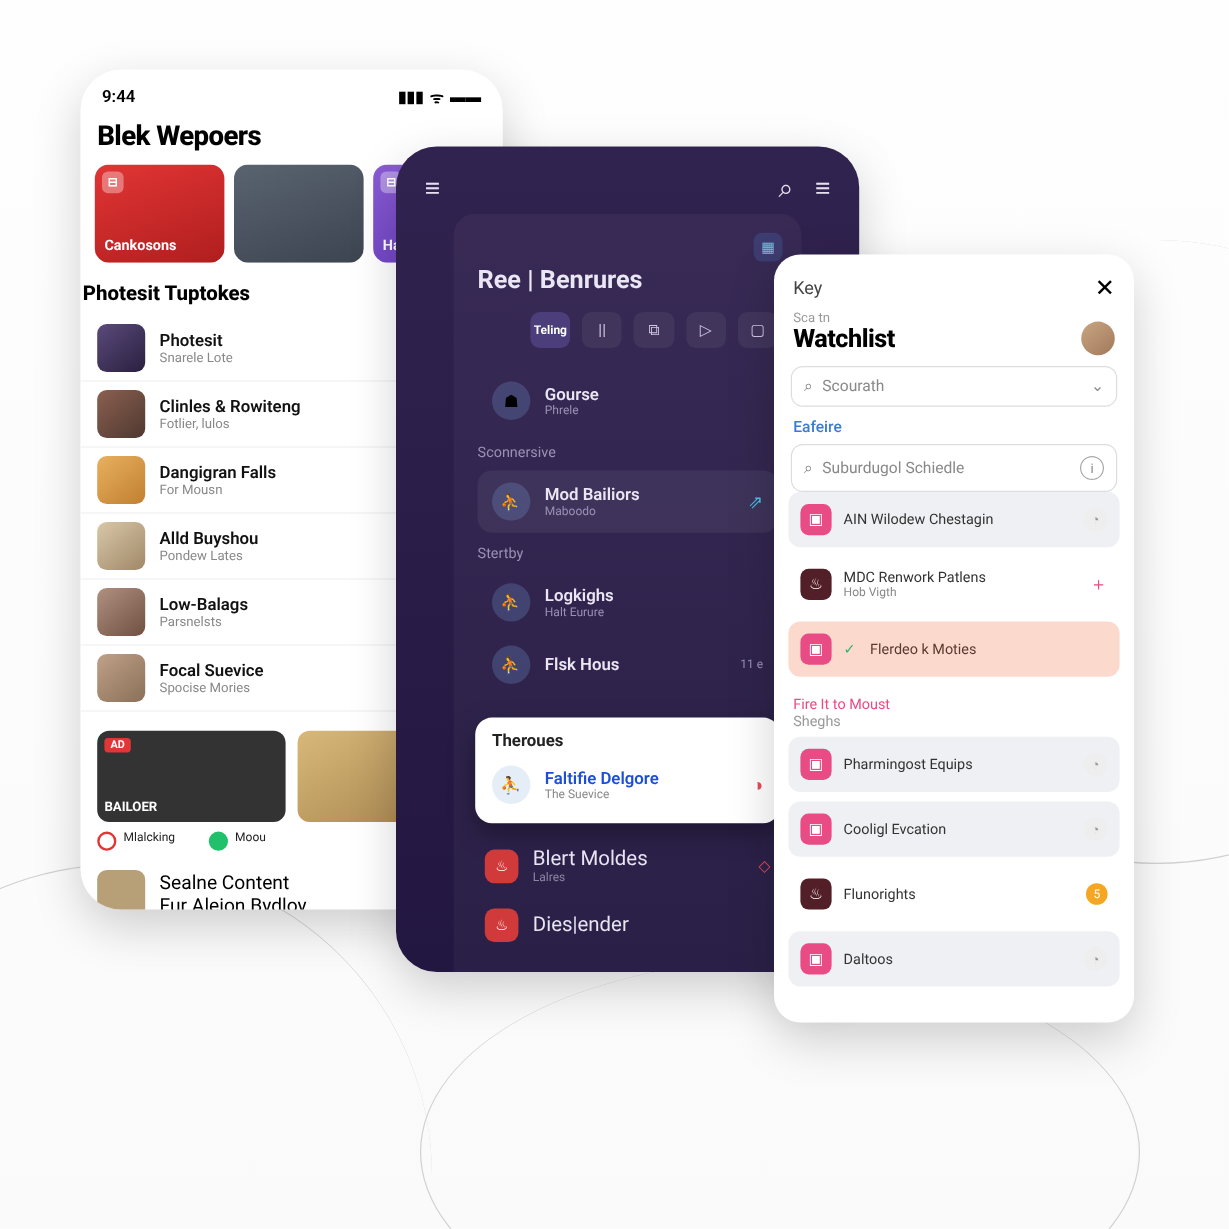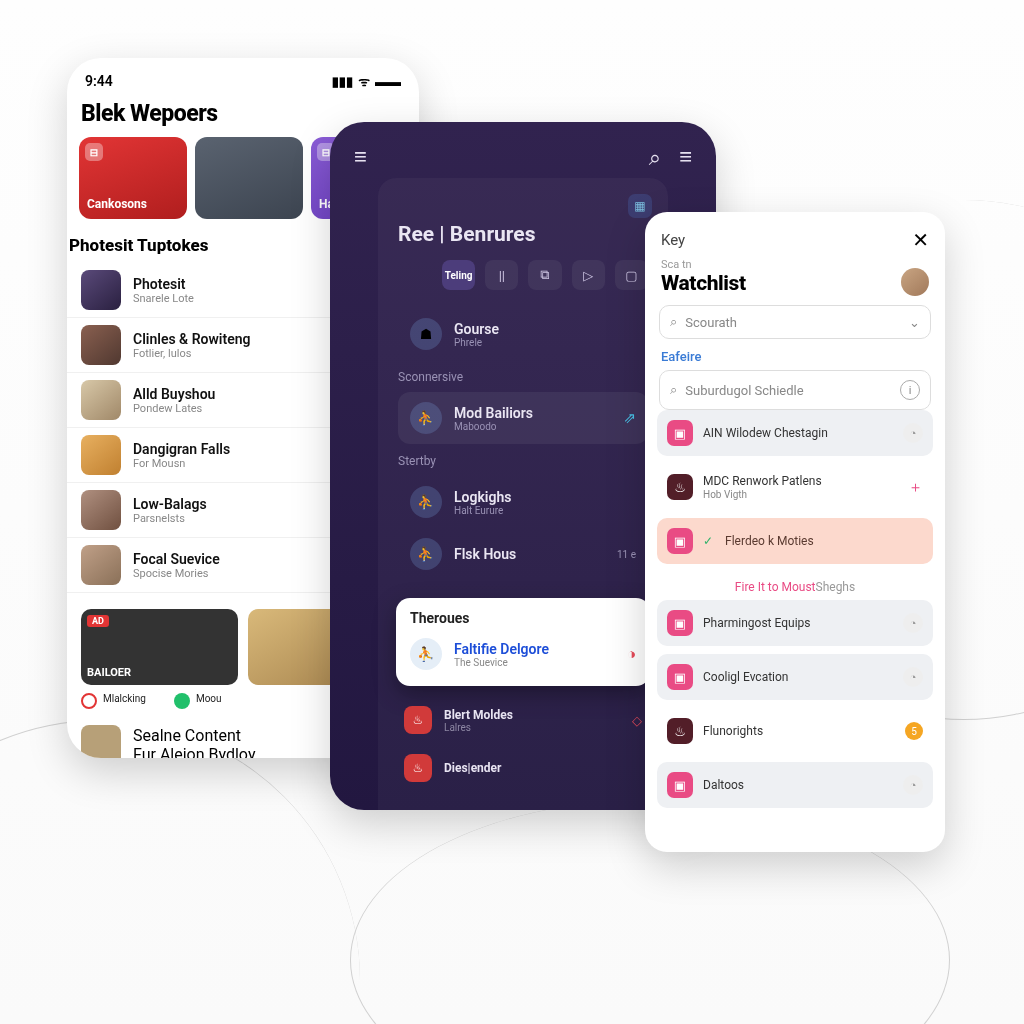--- a/index.html
+++ b/index.html
@@ -61,21 +61,21 @@
   .p2 .row .time{margin-left:auto;color:#9a92b5;font-size:10px;}
   .p2 .bump{background:#fff;border-radius:14px;margin:18px -2px 10px;padding:12px 14px;box-shadow:0 8px 22px rgba(0,0,0,.35);}
   .p2 .bump .heading{font-size:14px;font-weight:700;color:#222;margin-bottom:8px;}
   .p2 .bump .row{padding:4px 0;}
   .p2 .bump .row .ic{background:#e5eef7;color:#3a7bd5;}
   .p2 .bump .row .rt .t{color:#1d4ed8;font-size:14px;}
   .p2 .bump .row .rt .s{color:#888;}
   .p2 .bump .row .trail{color:#e64b5a;}
   .p2 .darkrow{display:flex;align-items:center;gap:12px;padding:10px 6px;}
   .p2 .darkrow .ic{width:28px;height:28px;border-radius:8px;background:#d13a3a;display:flex;align-items:center;justify-content:center;color:#fff;font-size:12px;}
-  .p2 .darkrow .t{font-size:12px;color:#e8e4f2;font-weight:700;}
+  .p2 .darkrow .t{font-size:17px;color:#e8e4f2;font-weight:400;}
   .p2 .darkrow .s{font-size:10px;color:#8d87a3;}
   .p2 .darkrow .trail{margin-left:auto;color:#e64b5a;font-size:13px;}
 
   
   .p3 { left:645px; top:212px; width:300px; height:640px; border-radius:22px;}
   .p3 .hdr{display:flex;justify-content:space-between;align-items:center;padding:16px 16px 6px;}
   .p3 .hdr .k{font-size:15px;color:#444;}
   .p3 .hdr .x{font-size:20px;font-weight:300;}
   .p3 .sub{font-size:11px;color:#999;padding:0 16px;}
   .p3 .title{font-size:21px;font-weight:800;padding:0 16px 10px;letter-spacing:-.4px;}
@@ -91,21 +91,21 @@
   .p3 .item .ic{width:26px;height:26px;border-radius:7px;display:flex;align-items:center;justify-content:center;color:#fff;font-size:13px;}
   .p3 .item .ic.pink{background:#e94b84;}
   .p3 .item .ic.dark{background:#521e28;}
   .p3 .item .trail{margin-left:auto;width:20px;height:20px;border-radius:10px;background:#eee;display:flex;align-items:center;justify-content:center;font-size:11px;color:#999;}
   .p3 .item .plus{margin-left:auto;color:#e94b84;font-size:15px;font-weight:300;}
   .p3 .item.grey{background:#eef0f3;color:#333;}
   .p3 .item.white{background:#fff;color:#333;}
   .p3 .item.peach{background:#fcd9cd;color:#5a3a30;}
   .p3 .item .chk{color:#32b36b;margin-right:2px;}
   .p3 .item .sub2{font-size:10px;color:#888;display:block;margin-top:1px;}
-  .p3 .grphdr2{display:flex;justify-content:center;padding:8px 16px 6px;font-size:12px;color:#e94b84;}
+  .p3 .grphdr2{display:flex;justify-content:flex-end;padding:8px 16px 6px;font-size:12px;color:#e94b84;flex-direction:column;}
   .p3 .grphdr2 .rt{color:#999;}
   .p3 .item .orng{width:18px;height:18px;border-radius:9px;background:#f5a623;color:#fff;font-size:10px;display:flex;align-items:center;justify-content:center;margin-left:auto;}
 </style>
 </head>
 <body>
 
 <div class="cable cable1"></div>
 <div class="cable cable2"></div>
 <div class="cable cable3"></div>
 
@@ -145,31 +145,31 @@
       </div>
     </div>
   <div class="li">
       <div class="thumb" style="background:linear-gradient(140deg,#8a6050,#503830)"></div>
       <div class="txt">
         <div class="t">Clinles &amp; Rowiteng</div>
         <div class="s">Fotlier, lulos</div>
       </div>
     </div>
   <div class="li">
+      <div class="thumb" style="background:linear-gradient(140deg,#e8b060,#c08030)"></div>
+      <div class="txt">
+        <div class="t">Dangigran Falls</div>
+        <div class="s">For Mousn</div>
+      </div>
+    </div>
+  <div class="li">
       <div class="thumb" style="background:linear-gradient(140deg,#d8c8a8,#a08868)"></div>
       <div class="txt">
         <div class="t">Alld Buyshou</div>
         <div class="s">Pondew Lates</div>
-      </div>
-    </div>
-  <div class="li">
-      <div class="thumb" style="background:linear-gradient(140deg,#e8b060,#c08030)"></div>
-      <div class="txt">
-        <div class="t">Dangigran Falls</div>
-        <div class="s">For Mousn</div>
       </div>
     </div>
   <div class="li">
       <div class="thumb" style="background:linear-gradient(140deg,#b09080,#705040)"></div>
       <div class="txt">
         <div class="t">Low-Balags</div>
         <div class="s">Parsnelsts</div>
       </div>
     </div>
   <div class="li">

